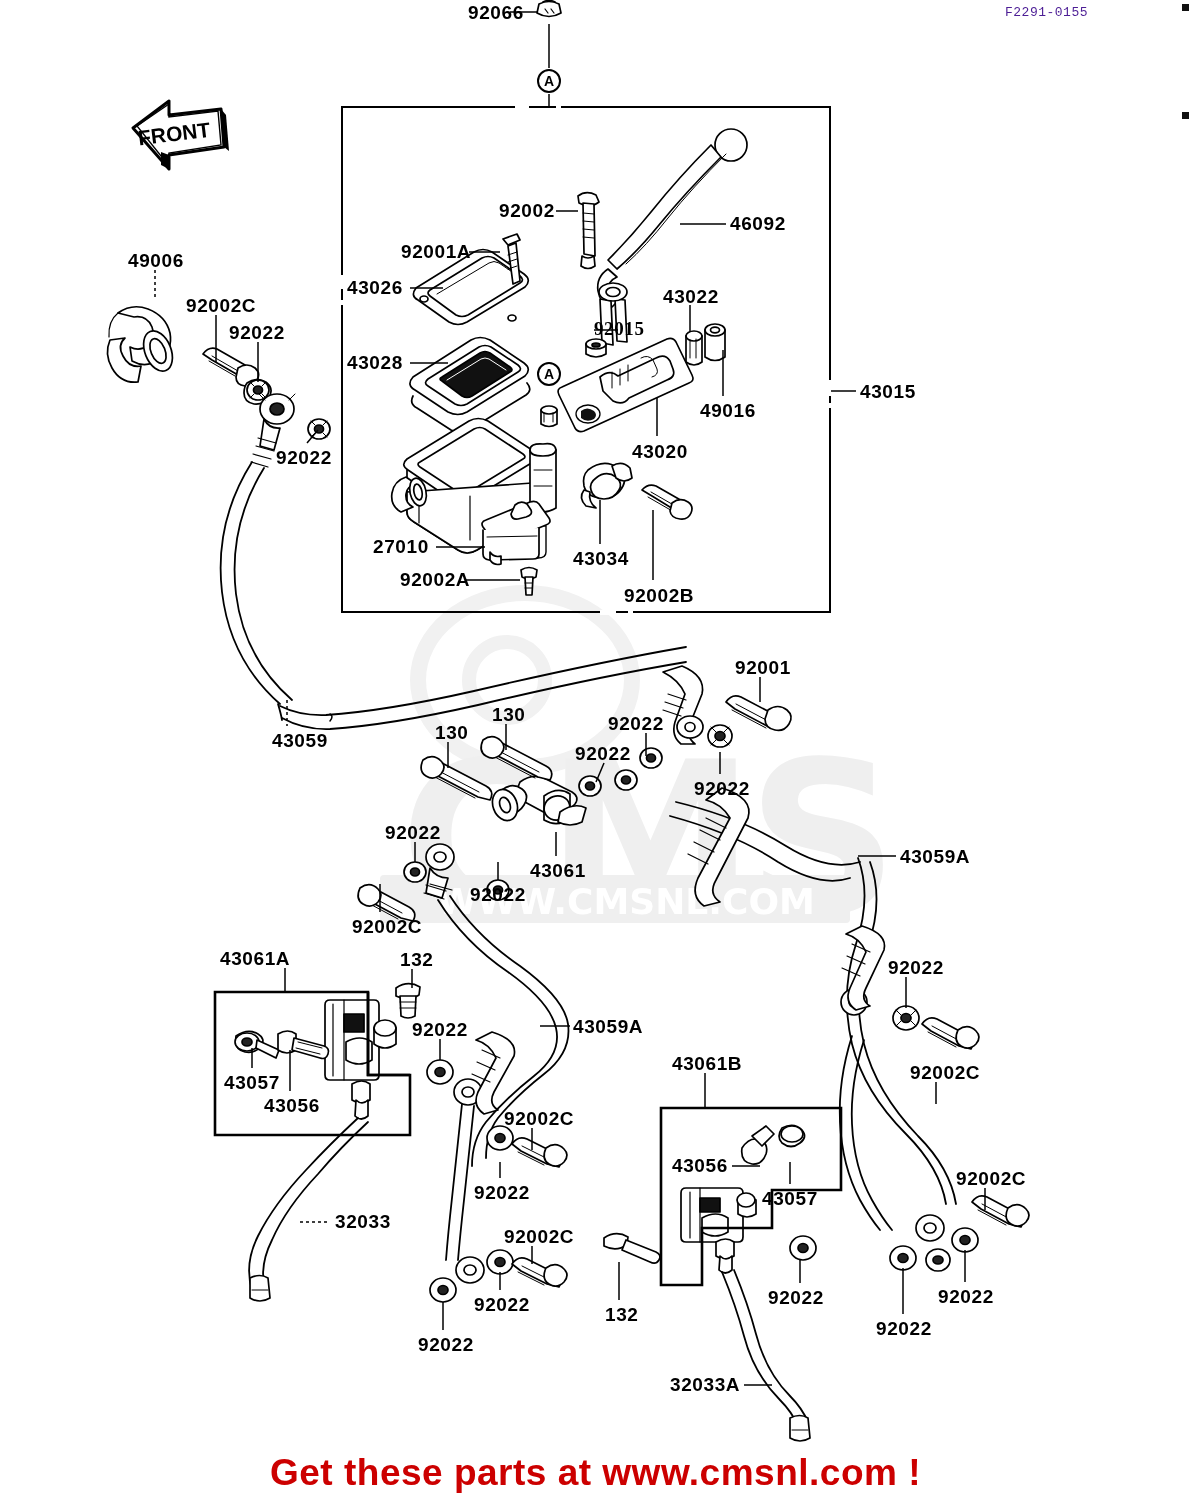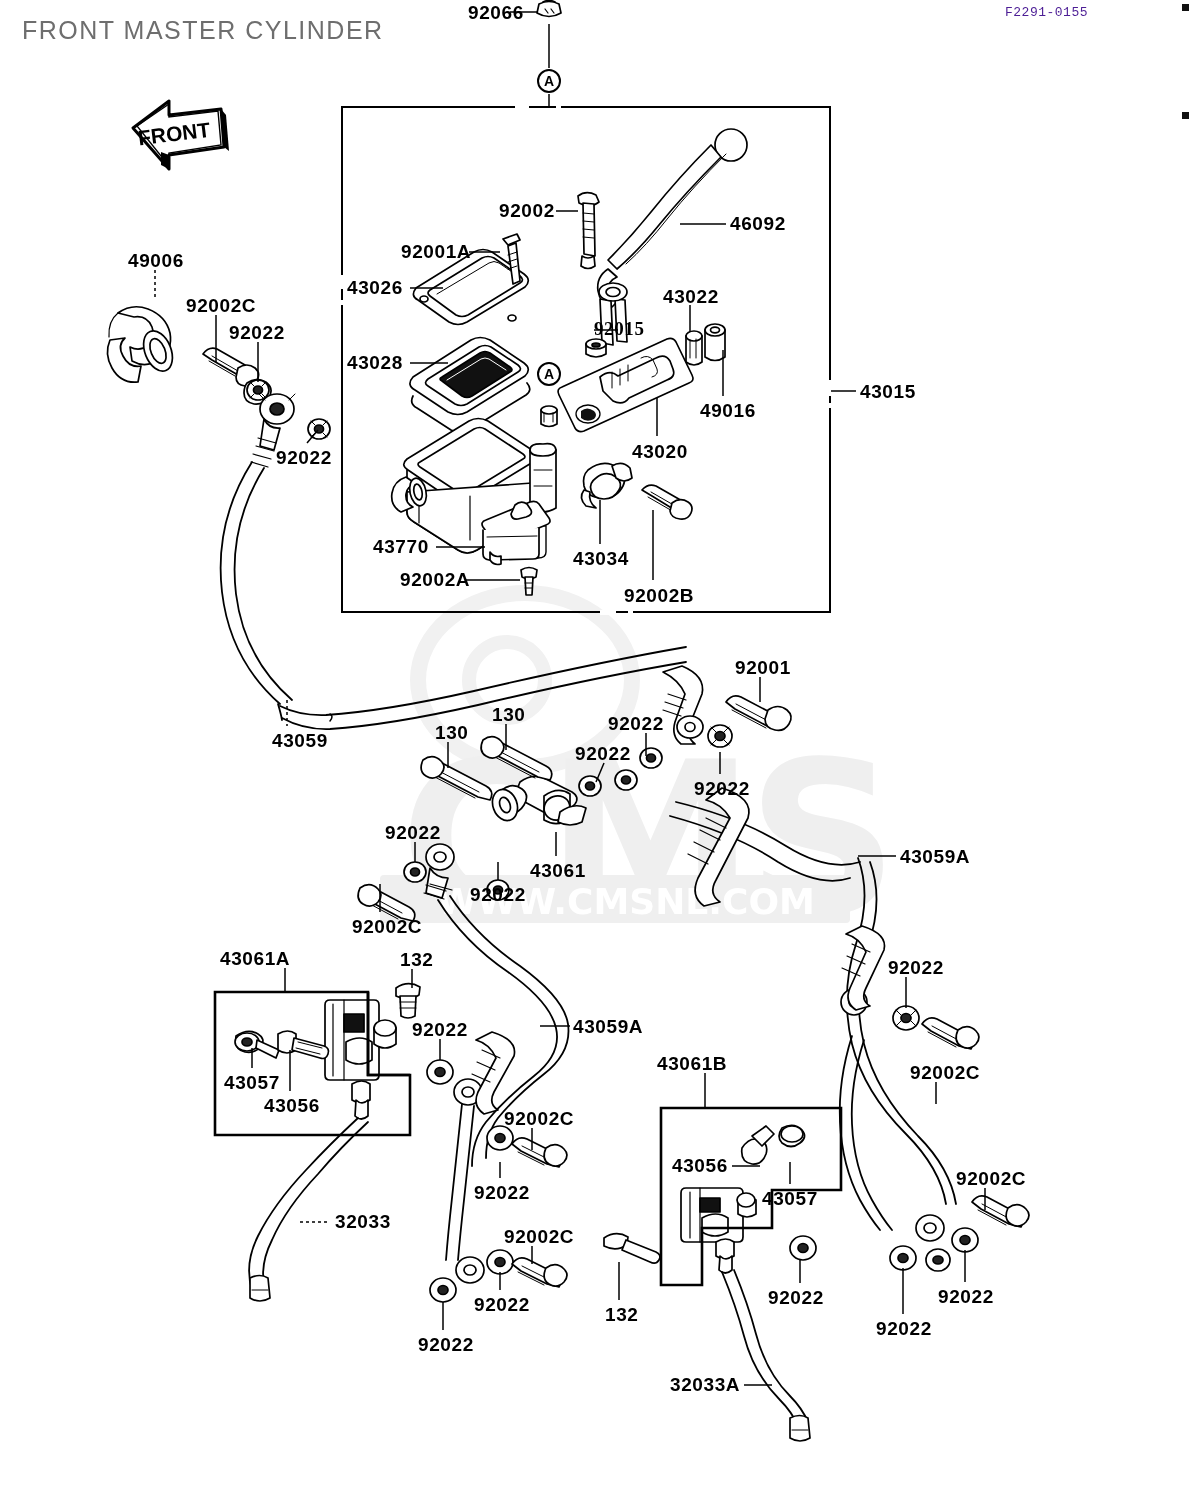--- a/index.html
+++ b/index.html
@@ -81,21 +81,20 @@
     position:absolute;left:0;top:1452px;width:1191px;text-align:center;
     color:#cc0000;font-size:37px;font-weight:bold;letter-spacing:.5px;
     font-family:"Liberation Sans", sans-serif;
   }
 </style>
 </head>
 <body>
 
 <div id="sheet">
 
-  <div class="page-title">FRONT MASTER CYLINDER</div>
   <div class="doc-code">F2291-0155</div>
 
   <div class="corner-tick" style="left:1182px;top:4px;width:7px;height:7px;"></div>
   <div class="corner-tick" style="left:1182px;top:112px;width:7px;height:7px;"></div>
 
   <div class="watermark">
     <div class="wm-logo"></div>
     <div class="wm-cms">CMS</div>
     <div class="wm-url-bar"></div>
     <div class="wm-url">WWW.CMSNL.COM</div>
@@ -641,21 +640,21 @@
       <div class="lbl" style="left: 499px; top: 200px;">92002</div>
       <div class="lbl" style="left: 401px; top: 241px;">92001A</div>
       <div class="lbl" style="left: 347px; top: 277px;">43026</div>
       <div class="lbl" style="left: 347px; top: 352px;">43028</div>
       <div class="lbl" style="left: 730px; top: 213px;">46092</div>
       <div class="lbl" style="left: 663px; top: 286px;">43022</div>
       <div class="lbl" style="left: 594px; top: 318px; font-family: Liberation Serif, serif;">92015</div>
       <div class="lbl" style="left: 700px; top: 400px;">49016</div>
       <div class="lbl" style="left: 632px; top: 441px;">43020</div>
       <div class="lbl" style="left: 860px; top: 381px; text-align: center;">43015</div>
-      <div class="lbl" style="left: 373px; top: 536px;">43770</div>
+      <div class="lbl" style="left: 373px; top: 536px;">27010</div>
       <div class="lbl" style="left: 573px; top: 548px;">43034</div>
       <div class="lbl" style="left: 400px; top: 569px;">92002A</div>
       <div class="lbl" style="left: 624px; top: 585px; text-align: right;">92002B</div>
       <div class="lbl" style="left: 272px; top: 730px;">43059</div>
       <div class="lbl" style="left: 735px; top: 657px;">92001</div>
       <div class="lbl" style="left: 492px; top: 704px;">130</div>
       <div class="lbl" style="left: 435px; top: 722px;">130</div>
       <div class="lbl" style="left: 608px; top: 713px;">92022</div>
       <div class="lbl" style="left: 575px; top: 743px;">92022</div>
       <div class="lbl" style="left: 694px; top: 778px;">92022</div>
@@ -665,31 +664,32 @@
       <div class="lbl" style="left: 352px; top: 916px;">92002C</div>
       <div class="lbl" style="left: 900px; top: 846px;">43059A</div>
       <div class="lbl" style="left: 888px; top: 957px;">92022</div>
       <div class="lbl" style="left: 220px; top: 948px;">43061A</div>
       <div class="lbl" style="left: 400px; top: 949px;">132</div>
       <div class="lbl" style="left: 412px; top: 1019px;">92022</div>
       <div class="lbl" style="left: 573px; top: 1016px;">43059A</div>
       <div class="lbl" style="left: 224px; top: 1072px;">43057</div>
       <div class="lbl" style="left: 264px; top: 1095px;">43056</div>
       <div class="lbl" style="left: 504px; top: 1108px;">92002C</div>
-      <div class="lbl" style="left: 657px; top: 1053px;">43061B</div>
+      <div class="lbl" style="left: 672px; top: 1053px;">43061B</div>
       <div class="lbl" style="left: 910px; top: 1062px;">92002C</div>
       <div class="lbl" style="left: 474px; top: 1182px;">92022</div>
       <div class="lbl" style="left: 672px; top: 1155px;">43056</div>
       <div class="lbl" style="left: 762px; top: 1188px;">43057</div>
       <div class="lbl" style="left: 956px; top: 1168px;">92002C</div>
       <div class="lbl" style="left: 335px; top: 1211px;">32033</div>
       <div class="lbl" style="left: 504px; top: 1226px;">92002C</div>
       <div class="lbl" style="left: 474px; top: 1294px;">92022</div>
       <div class="lbl" style="left: 605px; top: 1304px;">132</div>
       <div class="lbl" style="left: 768px; top: 1287px;">92022</div>
       <div class="lbl" style="left: 938px; top: 1286px;">92022</div>
       <div class="lbl" style="left: 876px; top: 1318px;">92022</div>
       <div class="lbl" style="left: 418px; top: 1334px;">92022</div>
       <div class="lbl" style="left: 670px; top: 1374px;">32033A</div>
     </div>
 
+  <div class="footer-cta">Get these parts at www.cmsnl.com !</div>
 
 </div>
 
 </body></html>

